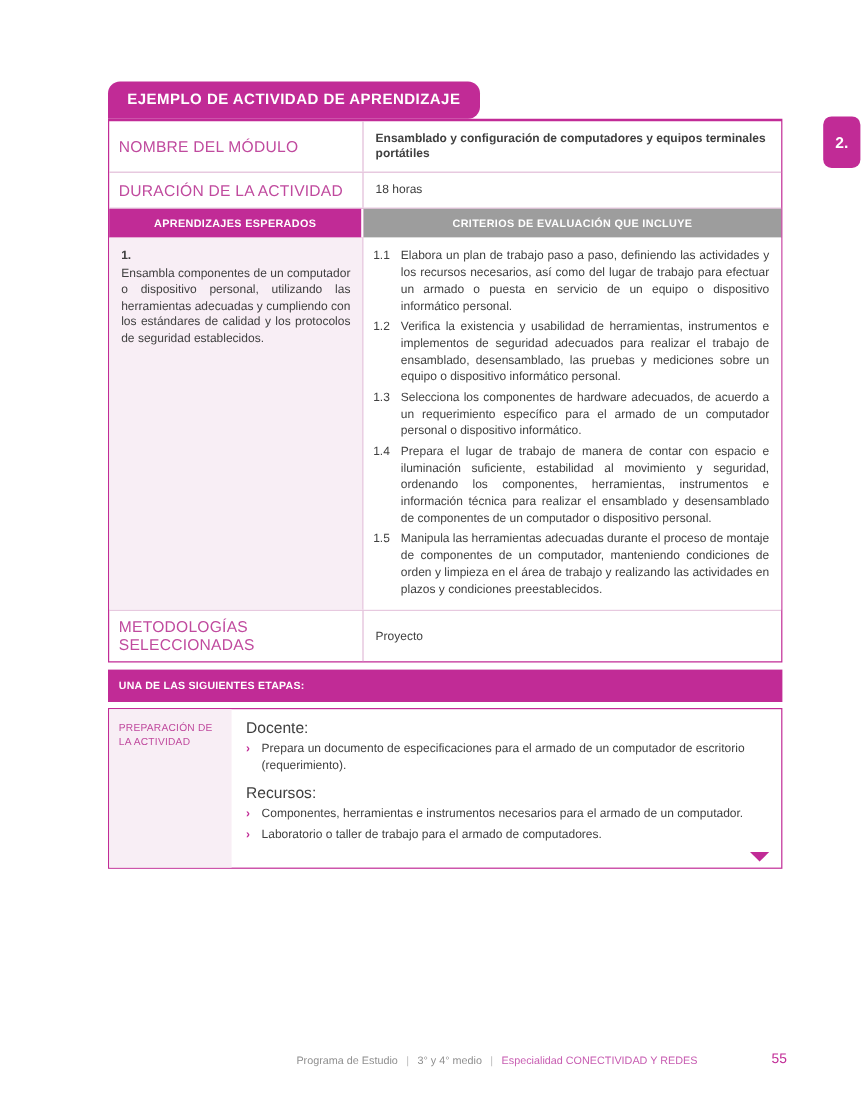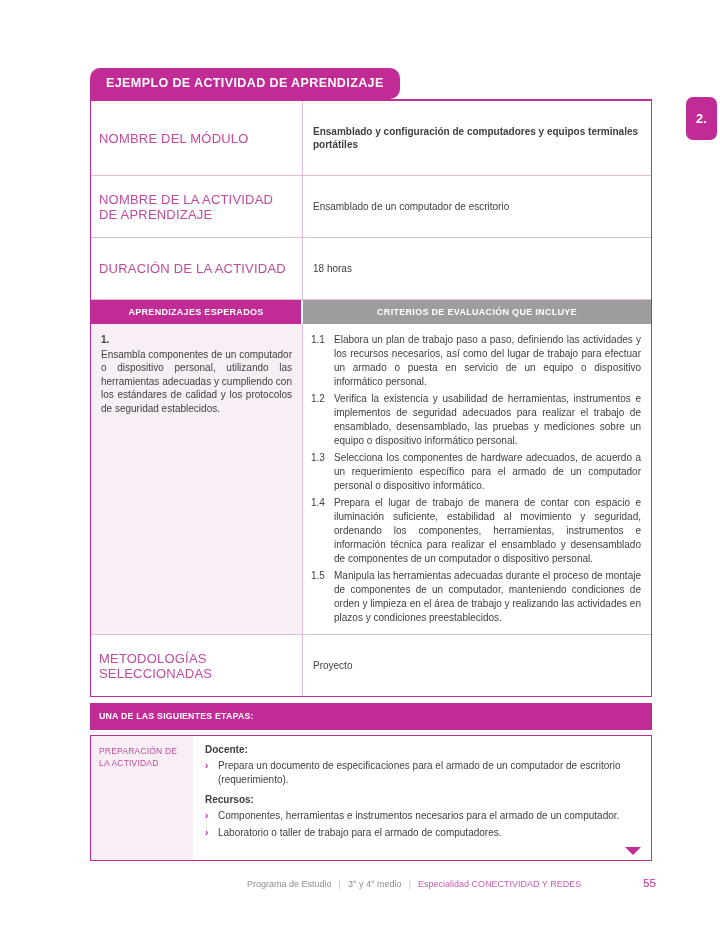--- a/index.html
+++ b/index.html
@@ -39,21 +39,21 @@
   .table1{border:1px solid var(--magenta);border-top:2px solid var(--magenta);background:#fff;}
   .row{display:grid;grid-template-columns:212px 1fr;}
   .row + .row{border-top:1px solid var(--line);}
   .cell-label{
     color:var(--magenta-text);
     font-size:13px;letter-spacing:.2px;
     padding:6px 8px;
     border-right:1px solid var(--line);
     display:flex;align-items:center;
   }
-  .cell-value{font-size:10px;line-height:13px;padding:24px 10px;display:flex;align-items:center;}
+  .cell-value{font-size:10px;line-height:13px;padding:8px 10px;display:flex;align-items:center;}
   .cell-value.bold{font-weight:700;}
 
   .hdr-row{display:grid;grid-template-columns:212px 1fr;border-top:1px solid var(--line);}
   .hdr-left,.hdr-right{
     color:#fff;font-weight:700;font-size:9px;letter-spacing:.3px;
     text-align:center;padding:7px 4px;
   }
   .hdr-left{background:var(--magenta);border-right:2px solid #fff;}
   .hdr-right{background:var(--gray-header);}
 
@@ -90,21 +90,21 @@
   }
   .prep-label{
     background:var(--pink-bg);
     color:var(--magenta-text);
     font-size:8.5px;line-height:12px;letter-spacing:.2px;
     padding:9px 6px 9px 8px;
   }
   .prep-content{padding:8px 14px 18px 12px;}
   .prep-section{margin-bottom:8px;}
   .prep-section:last-child{margin-bottom:0;}
-  .prep-heading{font-weight:700;font-size:10px;margin-bottom:4px;}
+  .prep-heading{font-weight:400;font-size:13px;margin-bottom:4px;}
   .bullet-item{display:grid;grid-template-columns:13px 1fr;font-size:10px;line-height:13.5px;margin-bottom:3px;}
   .bullet-glyph{color:var(--magenta);font-weight:700;}
   .cont-arrow{
     position:absolute;right:10px;bottom:5px;
     width:0;height:0;
     border-left:8px solid transparent;
     border-right:8px solid transparent;
     border-top:8px solid var(--magenta);
   }
 
@@ -136,24 +136,20 @@
     <span>EJEMPLO DE ACTIVIDAD DE APRENDIZAJE</span>
   </div>
 
   <div class="table1">
     <div>
         <div class="row">
           <div class="cell-label">NOMBRE DEL MÓDULO</div>
           <div class="cell-value bold">Ensamblado y configuración de computadores y equipos terminales portátiles</div>
         </div>
         <div class="row">
-          <div class="cell-label">NOMBRE DE LA ACTIVIDAD DE APRENDIZAJE</div>
-          <div class="cell-value">Ensamblado de un computador de escritorio</div>
-        </div>
-        <div class="row">
           <div class="cell-label">DURACIÓN DE LA ACTIVIDAD</div>
           <div class="cell-value">18 horas</div>
         </div>
       </div>
 
     <div class="hdr-row">
       <div class="hdr-left">APRENDIZAJES ESPERADOS</div>
       <div class="hdr-right">CRITERIOS DE EVALUACIÓN QUE INCLUYE</div>
     </div>
 

